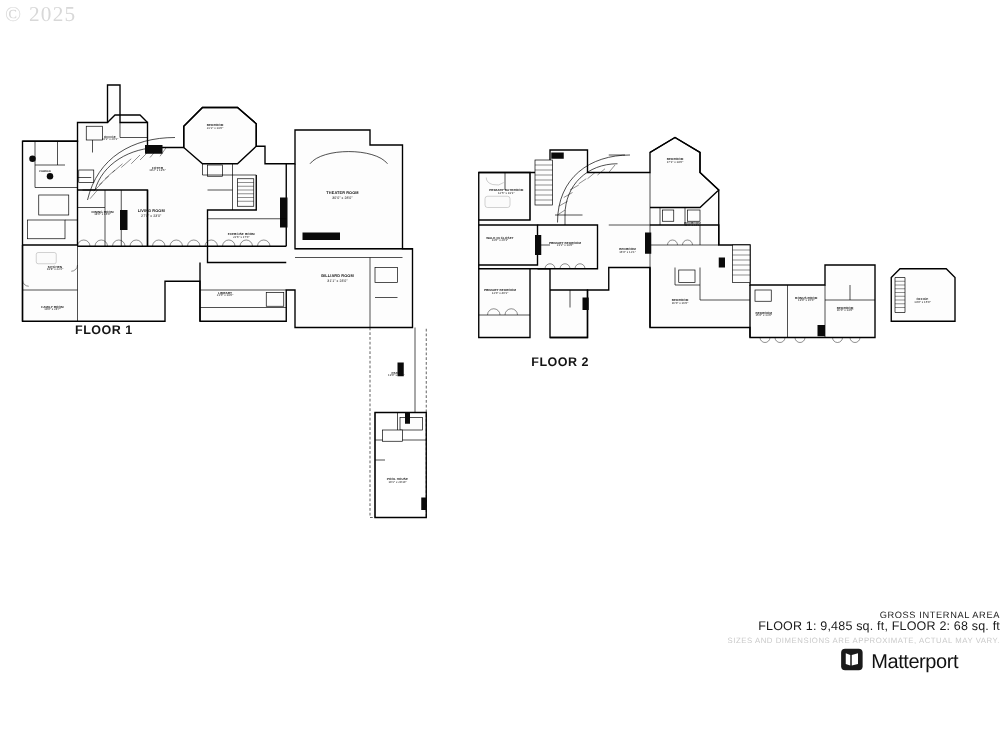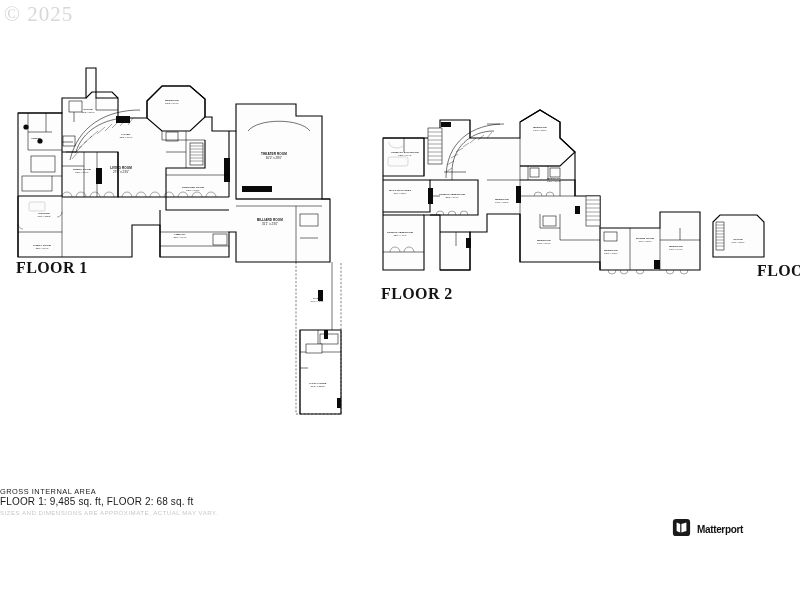--- a/index.html
+++ b/index.html
@@ -15,44 +15,45 @@
     font-family: "Liberation Sans", sans-serif;
     color: #000;
   }
 
   
   #watermark {
     position: absolute;
     left: 4px;
     top: 2px;
     font-family: "Liberation Serif", serif;
-    font-size: 21px;
+    font-size: 17px;
     color: #d8d8d8;
     letter-spacing: 1px;
     user-select: none;
   }
 
   
   #plan-canvas {
     position: absolute;
     left: 0; top: 0;
     width: 800px;
     height: 600px;
   }
   #plan-canvas svg { display: block; }
 
   
   .floor-caption {
     position: absolute;
-    font-family: Liberation Serif, serif;
-    font-size: 16px;
+    font-family: Liberation Sans, sans-serif;
+    font-size: 10px;
     font-weight: bold;
     letter-spacing: 0.4px;
     color: #141414;
     white-space: nowrap;
+    margin-left: 44px;
   }
   #floor-1-caption { left: 16px;  top: 259px; }
   #floor-2-caption { left: 381px; top: 285px; }
   #floor-3-caption { left: 709px; top: 262px; padding-left: 48px; }
 
   
   .room-label {
     position: absolute;
     text-align: center;
     transform: translate(-50%, -50%);
@@ -76,21 +77,21 @@
   .room-label.big .rname { font-size: 3.1px; }
   .room-label.big .rdim  { font-size: 2.85px; }
   .room-label.tiny .rname { font-size: 1.95px; }
 
   
   #summary {
     position: absolute;
     left: 0;
     top: 487px;
     width: 800px;
-    text-align: left;
+    text-align: right;
   }
   #summary .sum-line {
     font-size: 10px;
     line-height: 10.2px;
     color: #1a1a1a;
     letter-spacing: 0.15px;
   }
   #summary .sum-title {
     font-size: 7.4px;
     line-height: 10.2px;
@@ -109,22 +110,22 @@
   #matterport-logo {
     position: absolute;
     left: 672px;
     top: 518px;
     display: flex;
     align-items: center;
     gap: 6px;
   }
   #matterport-logo .mp-mark { display: block; }
   #matterport-logo .mp-word {
-    font-size: 10px;
-    font-weight: bold;
+    font-size: 16px;
+    font-weight: normal;
     letter-spacing: -0.35px;
     color: #111;
     line-height: 1;
   }
 </style>
 </head>
 <body>
 
 <div id="watermark">© 2025</div>
 

